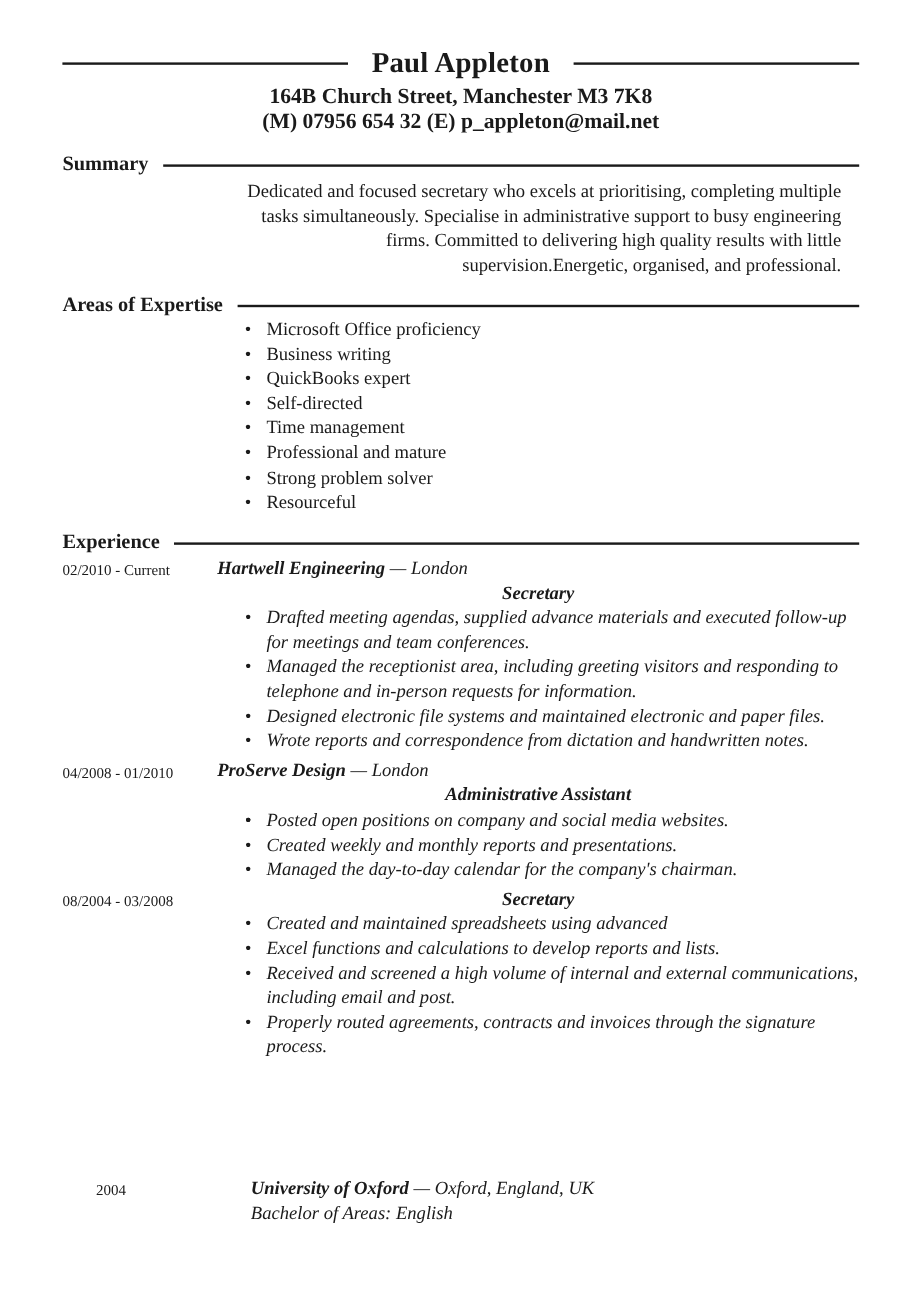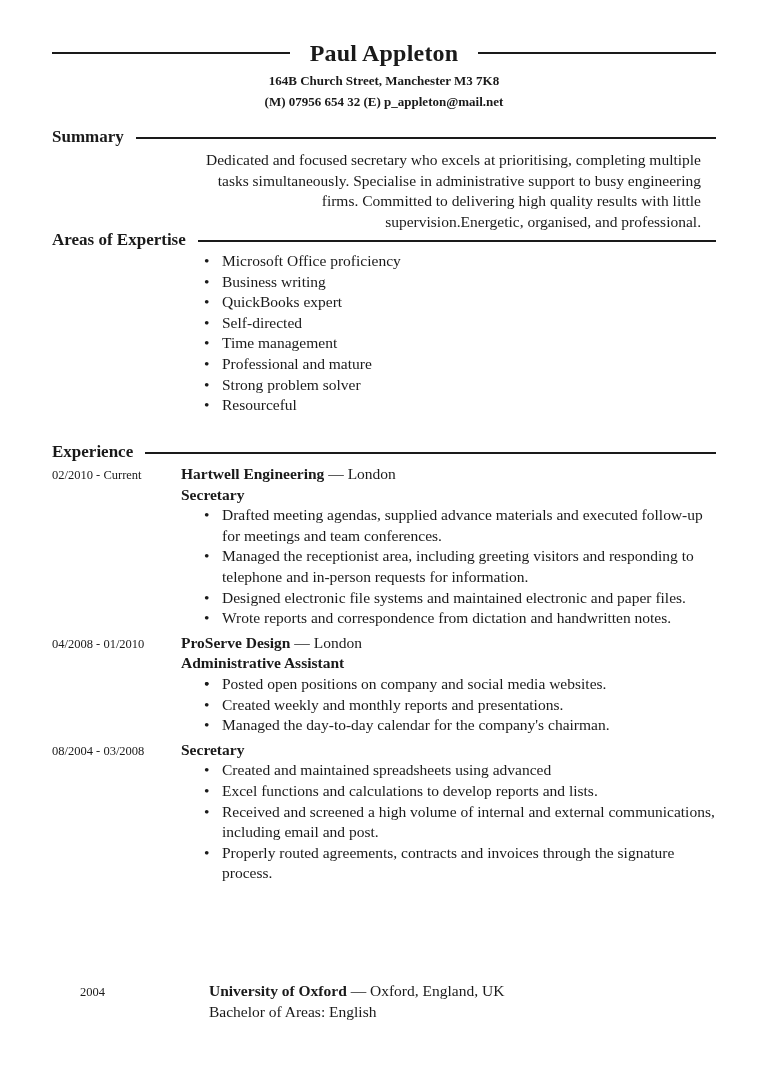--- a/index.html
+++ b/index.html
@@ -41,21 +41,21 @@
     }
     .name {
       font-size: 24px;
       font-weight: bold;
       padding: 0 20px;
       letter-spacing: 0.2px;
       white-space: nowrap;
     }
     .contact {
       text-align: center;
-      font-size: 13px;
+      font-size: 18px;
       font-weight: bold;
       line-height: 21px;
     }
     
     .section {
       position: absolute;
       left: 52px;
       width: 664px;
     }
     .section-head {
@@ -108,32 +108,34 @@
     }
     .job-date {
       width: 129px;
       font-size: 12.5px;
       line-height: 20.6px;
       padding-top: 1px;
       flex-shrink: 0;
     }
     .job-main {
       flex: 1;
+      font-style: italic;
     }
     .job-company-line {
       font-size: 15.5px;
       line-height: 20.6px;
     }
     .job-company {
       font-weight: bold;
     }
     .job-title {
       font-size: 15.5px;
       line-height: 20.6px;
       font-weight: bold;
+      text-align: center;
     }
     .job ul.bullets {
       margin-left: 23px;
     }
     .edu-degree {
       font-size: 15.5px;
       line-height: 20.6px;
     }
   </style>
 </head>
@@ -152,21 +154,21 @@
   </div>
 
   <div class="section" style="top:126px;">
     <div class="section-head">
       <div class="section-title">Summary</div>
       <div class="section-rule"></div>
     </div>
     <div class="body-text">Dedicated and focused secretary who excels at prioritising, completing multiple tasks simultaneously. Specialise in administrative support to busy engineering firms. Committed to delivering high quality results with little supervision.Energetic, organised, and professional.</div>
   </div>
 
-  <div class="section" style="top:229px;">
+  <div class="section" style="top:243px;">
     <div class="section-head">
       <div class="section-title">Areas of Expertise</div>
       <div class="section-rule"></div>
     </div>
     <ul class="bullets" style="margin-top:0px;">
       <li><span class="dot">•</span><span>Microsoft Office proficiency</span></li>
       <li><span class="dot">•</span><span>Business writing</span></li>
       <li><span class="dot">•</span><span>QuickBooks expert</span></li>
       <li><span class="dot">•</span><span>Self-directed</span></li>
       <li><span class="dot">•</span><span>Time management</span></li>

